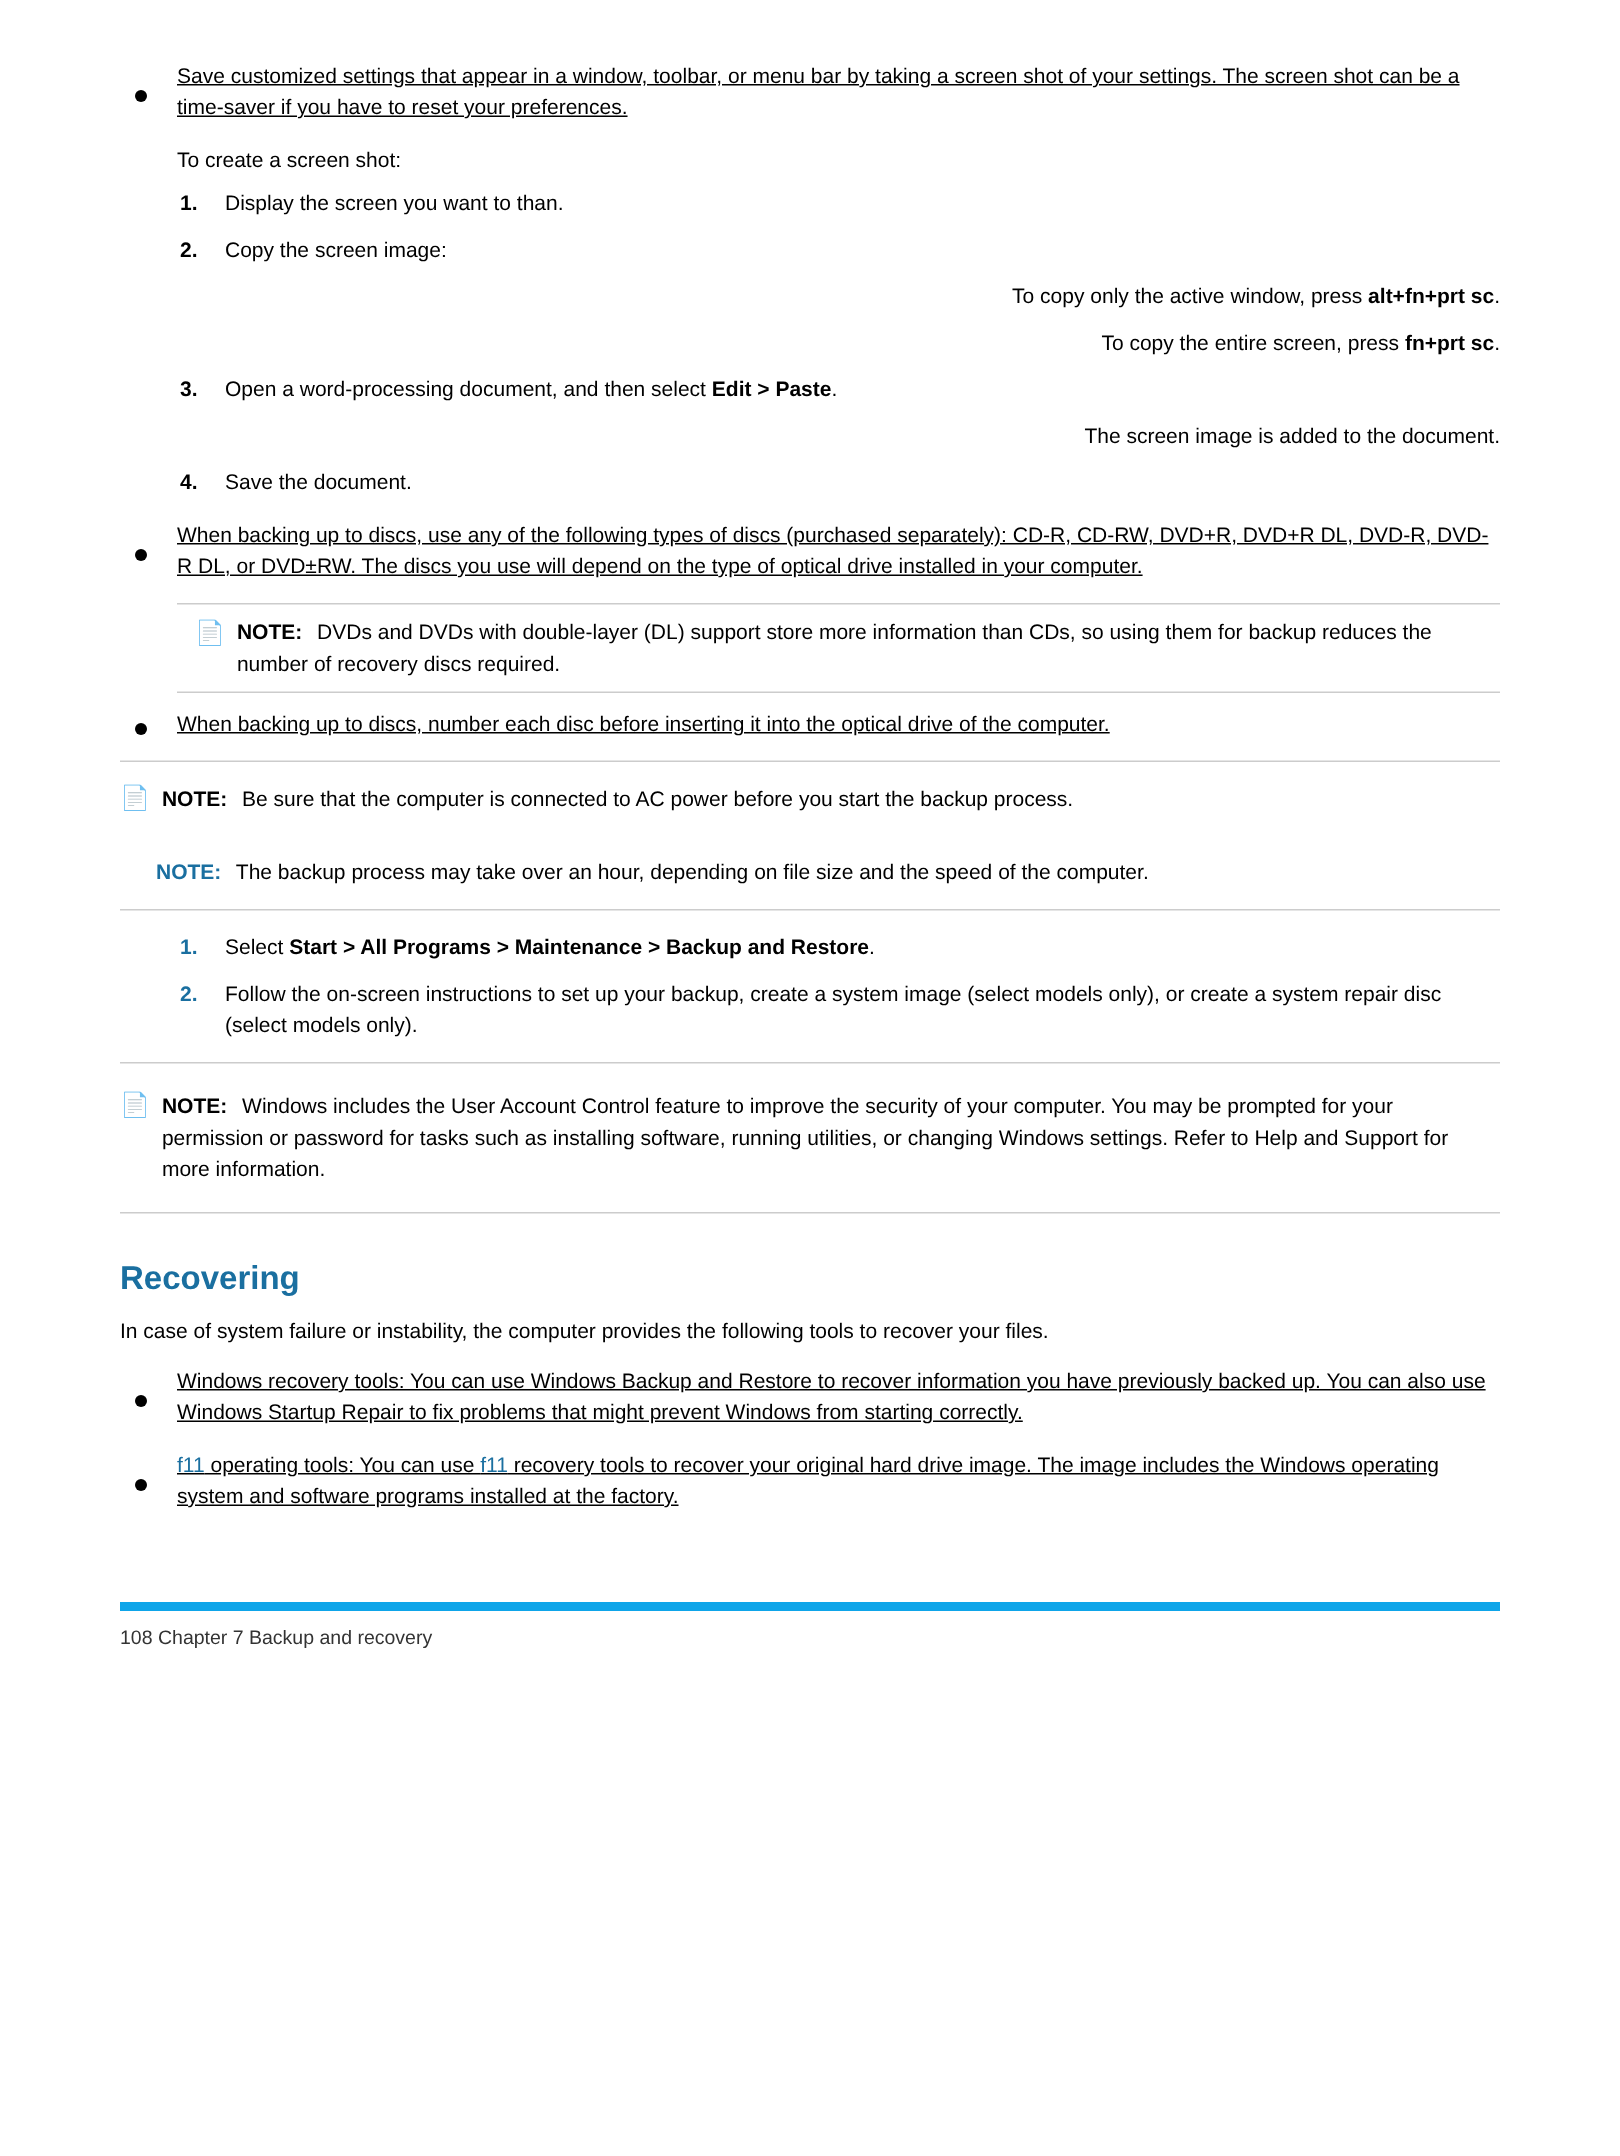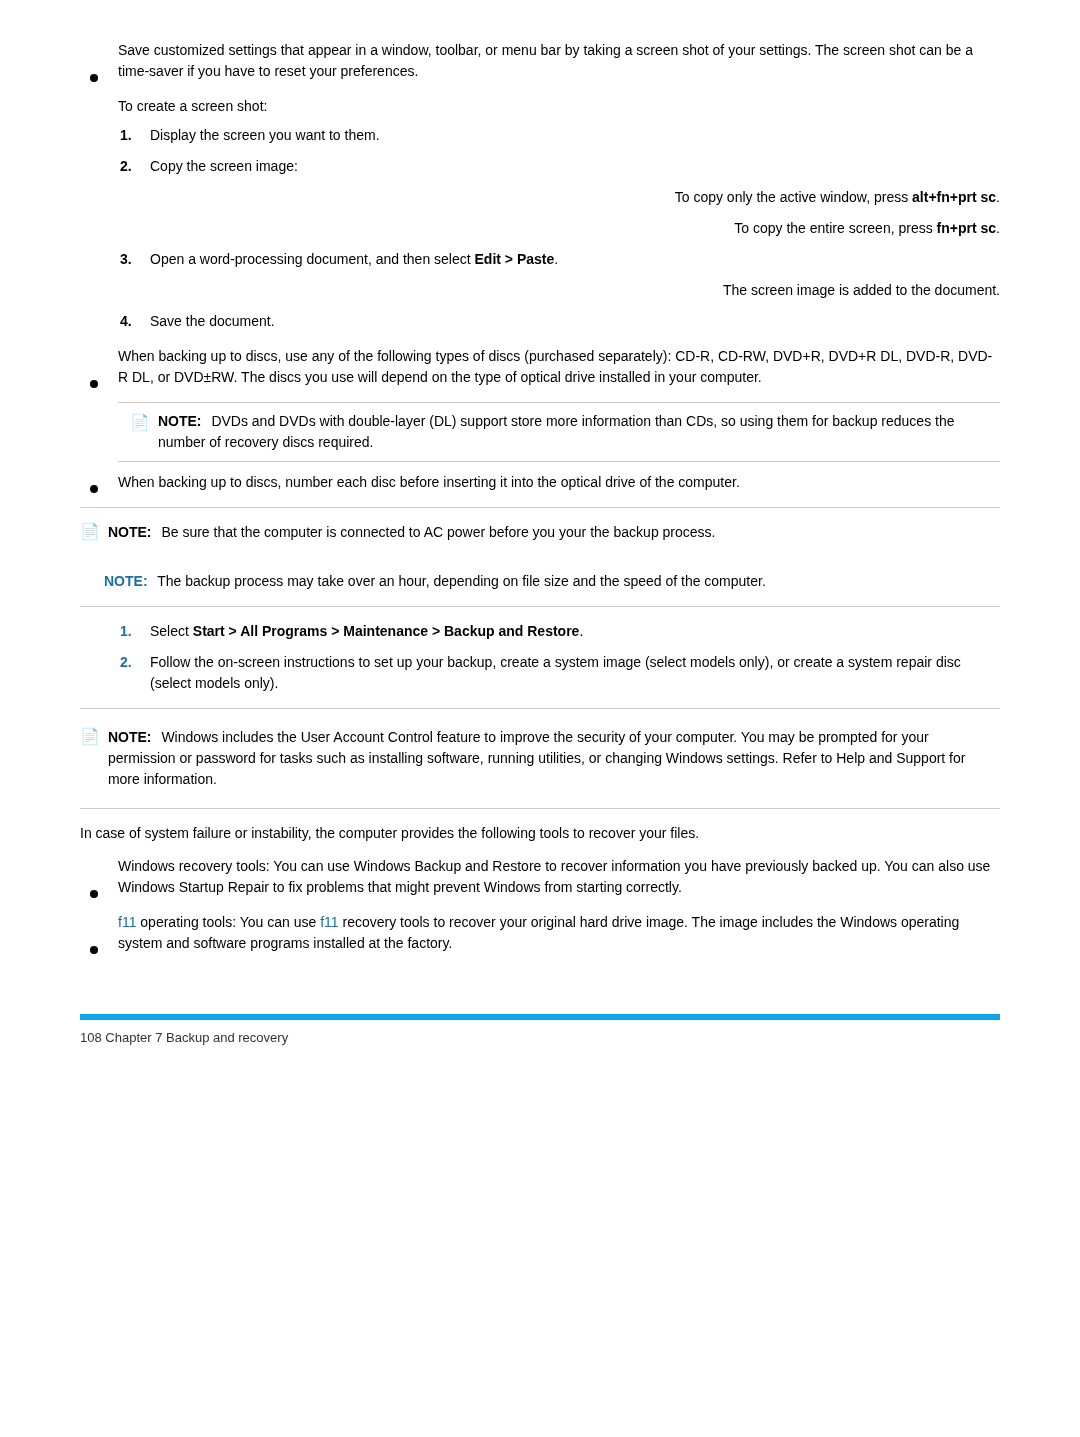--- a/index.html
+++ b/index.html
@@ -20,23 +20,24 @@
       max-width: 920px;
       margin: 0 auto;
     }
     .bullet-list {
       list-style: none;
       padding: 0;
       margin: 0;
     }
     .bullet-list > li {
       display: flex;
-      align-items: flex-end;
+      align-items: center;
       margin-bottom: 14px;
       line-height: 1.5;
+      text-decoration: underline;
     }
     .bullet-dot {
       width: 8px;
       height: 8px;
       background: #000;
       border-radius: 50%;
       flex-shrink: 0;
       margin-top: 6px;
       margin-right: 20px;
       margin-left: 10px;
@@ -137,21 +138,21 @@
       <span class="bullet-dot"></span>
       <span class="bullet-text">Save customized settings that appear in a window, toolbar, or menu bar by taking a screen shot of your settings. The screen shot can be a time-saver if you have to reset your preferences.</span>
     </li>
   </ul>
 
   <p class="paragraph" style="margin-left: 38px; margin-bottom: 8px;">To create a screen shot:</p>
 
   <ol class="ordered-list">
     <li>
       <span class="ordered-num">1.</span>
-      <span class="ordered-text">Display the screen you want to them.</span>
+      <span class="ordered-text">Display the screen you want to than.</span>
     </li>
     <li>
       <span class="ordered-num">2.</span>
       <span class="ordered-text">Copy the screen image:</span>
     </li>
   </ol>
 
   <p class="sub-paragraph">
     To copy only the active window, press <strong>alt+fn+prt sc</strong>.
   </p>
@@ -196,21 +197,21 @@
     </li>
   </ul>
 
 
   <hr class="section-rule">
 
   <div style="display:flex; align-items: flex-start; margin-bottom: 4px;">
     <span style="font-size:16px; margin-right: 8px; flex-shrink:0;">📄</span>
     <span style="line-height:1.5;">
       <span class="note-label">NOTE:</span>
-      <span>Be sure that the computer is connected to AC power before you your the backup process.</span>
+      <span>Be sure that the computer is connected to AC power before you start the backup process.</span>
     </span>
   </div>
 
   <div style="display:flex; align-items: flex-start; margin-bottom: 10px;">
     <span style="min-width:24px; flex-shrink:0;"></span>
     <span style="line-height:1.5;margin-top:24px;">
       <span class="blue-note-label">NOTE:</span>
       <span>The backup process may take over an hour, depending on file size and the speed of the computer.</span>
     </span>
   </div>
@@ -233,20 +234,21 @@
   <div style="display:flex; align-items: flex-start; padding: 4px 0;">
     <span style="font-size:16px; margin-right: 8px; flex-shrink:0;">📄</span>
     <span style="line-height:1.5;">
       <span class="note-label">NOTE:</span>
       <span>Windows includes the User Account Control feature to improve the security of your computer. You may be prompted for your permission or password for tasks such as installing software, running utilities, or changing Windows settings. Refer to Help and Support for more information.</span>
     </span>
   </div>
 
   <hr class="section-rule">
 
+  <h2 class="section-heading">Recovering</h2>
 
   <p class="paragraph">In case of system failure or instability, the computer provides the following tools to recover your files.</p>
 
   <ul class="bullet-list" style="margin-top: 12px;">
     <li>
       <span class="bullet-dot"></span>
       <span class="bullet-text">Windows recovery tools: You can use Windows Backup and Restore to recover information you have previously backed up. You can also use Windows Startup Repair to fix problems that might prevent Windows from starting correctly.</span>
     </li>
     <li>
       <span class="bullet-dot"></span>

